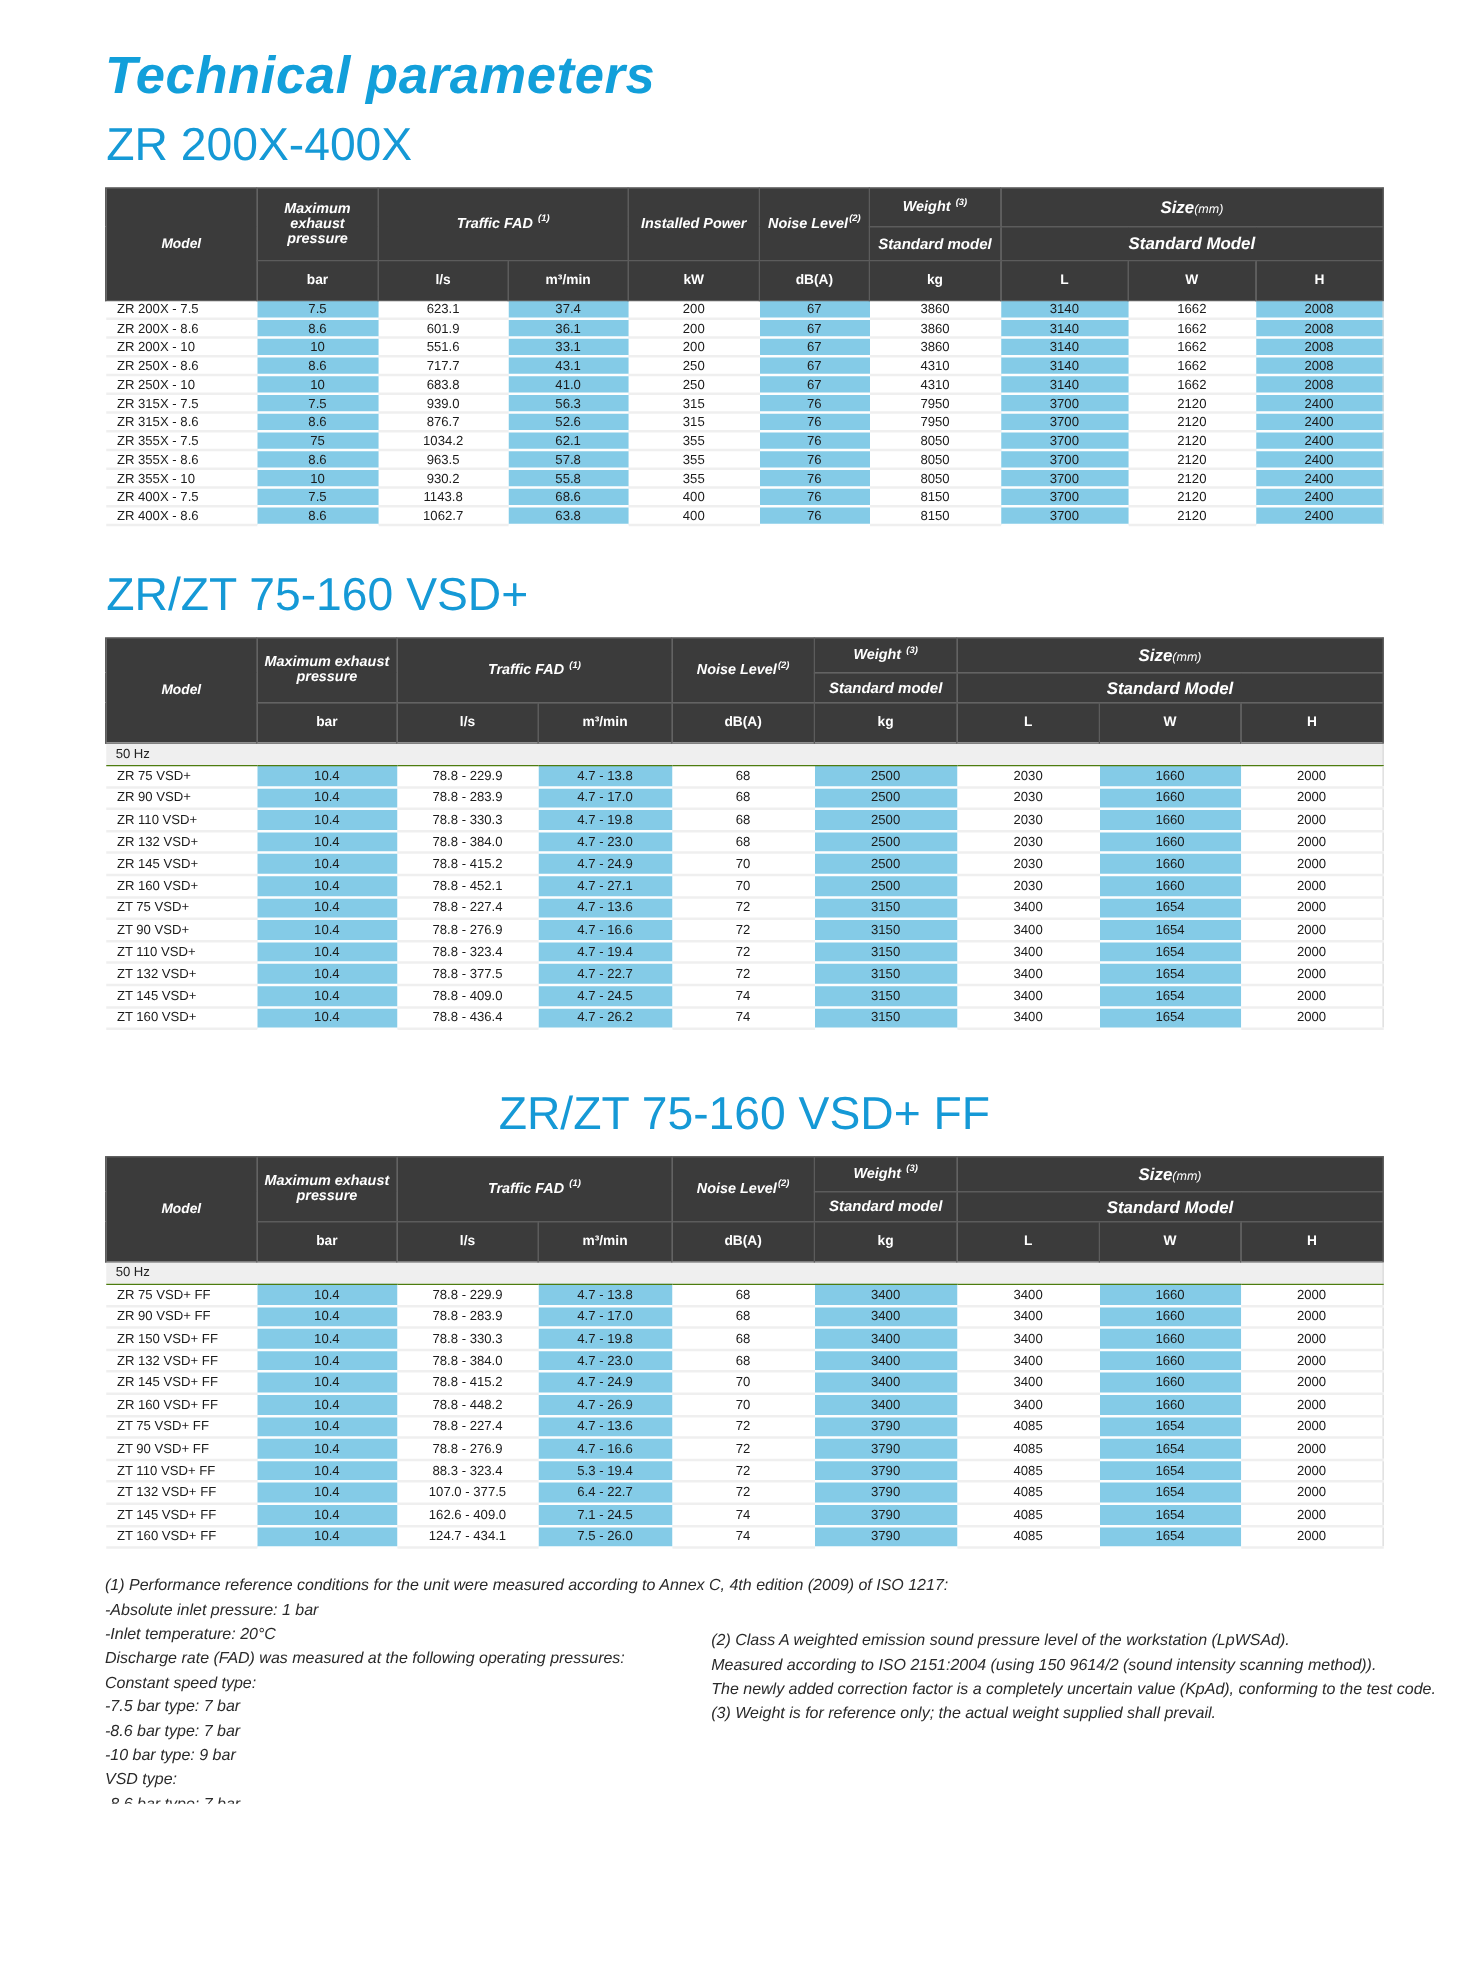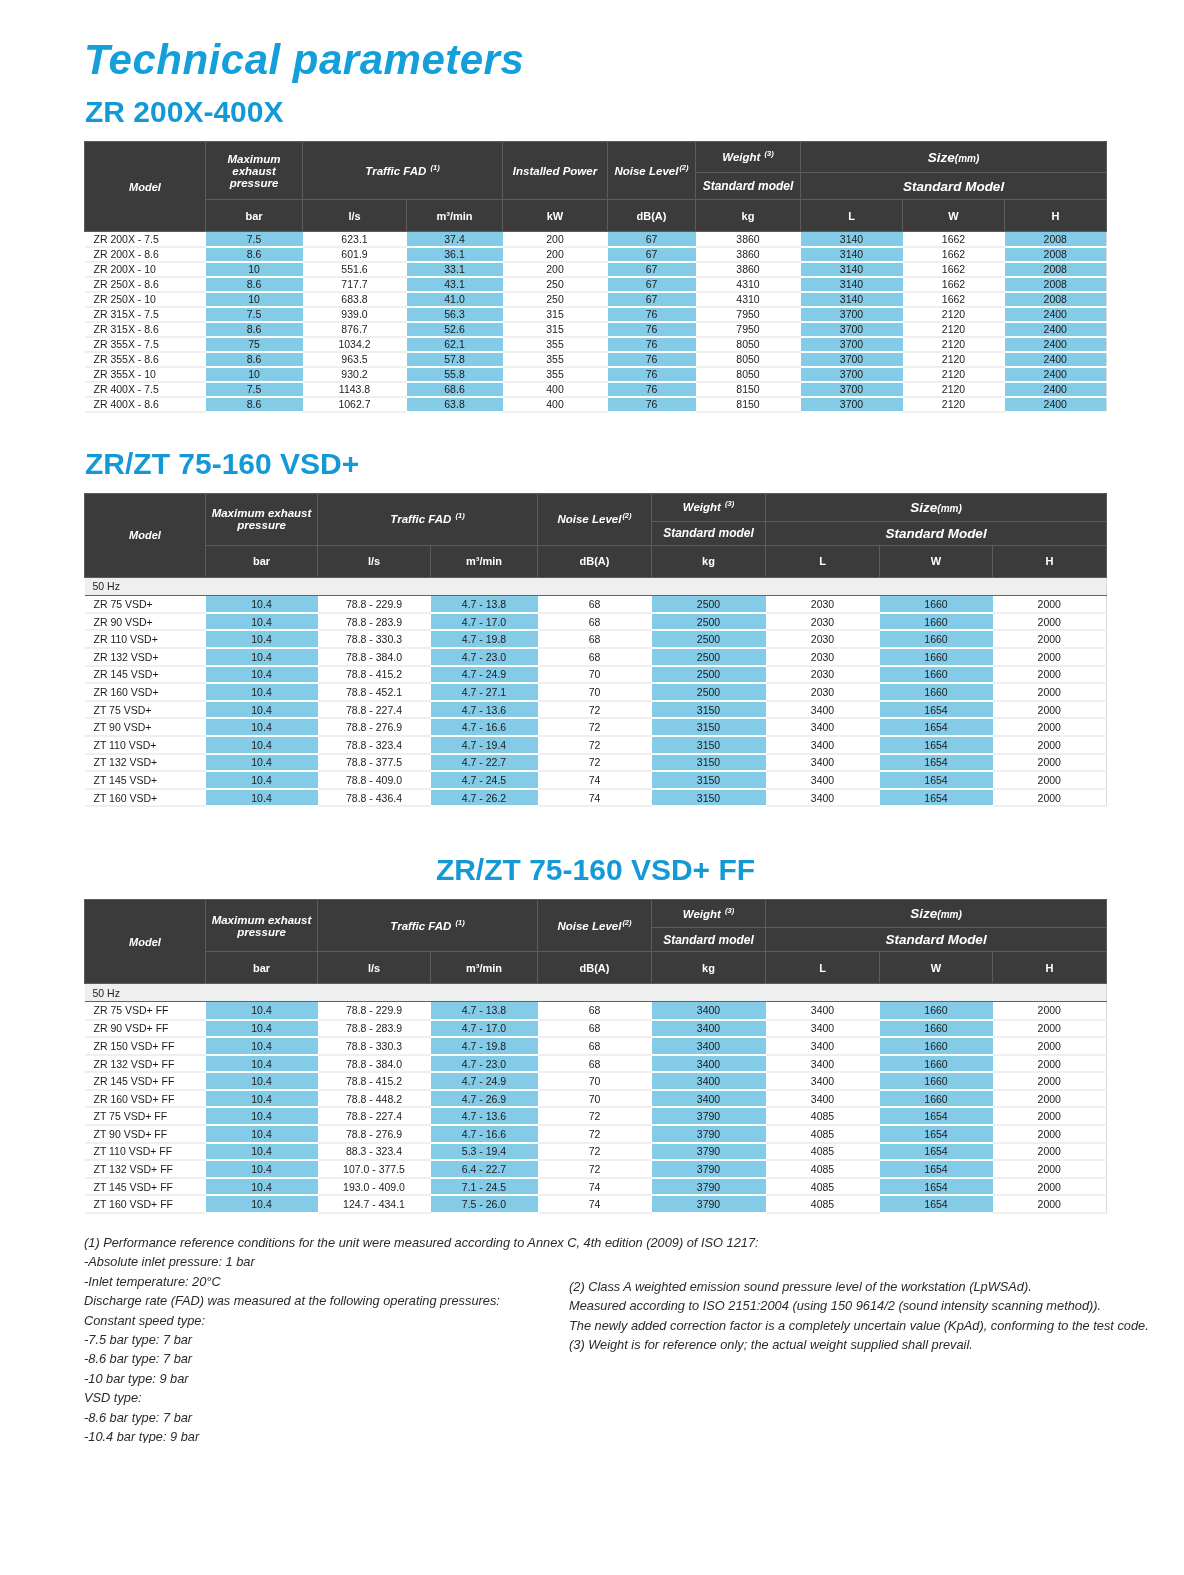--- a/index.html
+++ b/index.html
@@ -5,41 +5,41 @@
   * { margin:0; padding:0; box-sizing:border-box; }
   body { background:#ffffff; font-family:"Liberation Sans", sans-serif; }
   .page { width:1184px; height:1443px; background:#ffffff; overflow:hidden; position:relative; }
   .content { padding:36px 0 0 84px; width:1106px; }
 
   h1.main-title {
     font-size:42px; font-weight:800; font-style:italic;
     color:#129fda; letter-spacing:0.5px; margin:0 0 10px 0; line-height:1.15;
   }
   h2.section-title {
-    font-size:30px; font-weight:700; color:#1599d6;
+    font-size:37px; font-weight:400; color:#1599d6;
     margin:0 0 11px 1px; line-height:1.2;
   }
   h2.mt1 { margin-top:0; }
   h2.mt2 { margin-top:33px; }
   h2.mt3 { margin-top:45px;text-align:center; }
 
   table.spec { border-collapse:collapse; table-layout:fixed; width:1022px; border-right:1px solid #d9d9d9; }
   thead th {
     background:#3b3b3b; color:#ffffff; border:1px solid #5c5c5c;
     font-style:italic; font-weight:700; font-size:11.5px; padding:1px 2px; text-align:center;
   }
   thead th.model-h { font-size:11px; }
   thead tr.r1 th { height:31px; }
   thead tr.r2 th { height:27px; }
   .t23 thead tr.r1 th { height:28px; }
   .t23 thead tr.r2 th { height:24px; }
   thead tr.units th { font-style:normal; font-weight:700; font-size:11px; height:32px; }
   th sup { font-size:7.5px; vertical-align:super; line-height:0; margin-left:1px; }
   .size-big { font-size:13.5px; }
-  .size-mm { font-size:10px; font-weight:700; font-style:italic;margin-top:47px; }
+  .size-mm { font-size:10px; font-weight:400; font-style:italic;margin-top:47px; }
   .sub-model { font-size:12px; }
   .sub-model-big { font-size:13.5px; }
 
   tbody.rows td {
     text-align:center; font-size:10.5px; color:#1b1b1b;
     background:#ffffff; border-bottom:2px solid #efefef; height:15px;
   }
   .t23 tbody.rows td { height:17.6px; }
   tbody.rows td:nth-child(even) { background:#84cbe7; border-bottom-color:#fdfefe; }
   tbody.rows td:first-child { text-align:left; padding-left:9px; }
@@ -579,21 +579,21 @@
             <td>6.4 - 22.7</td>
             <td>72</td>
             <td>3790</td>
             <td>4085</td>
             <td>1654</td>
             <td>2000</td>
           </tr>
           <tr>
             <td>ZT 145 VSD+ FF</td>
             <td>10.4</td>
-            <td>193.0 - 409.0</td>
+            <td>162.6 - 409.0</td>
             <td>7.1 - 24.5</td>
             <td>74</td>
             <td>3790</td>
             <td>4085</td>
             <td>1654</td>
             <td>2000</td>
           </tr>
           <tr>
             <td>ZT 160 VSD+ FF</td>
             <td>10.4</td>

